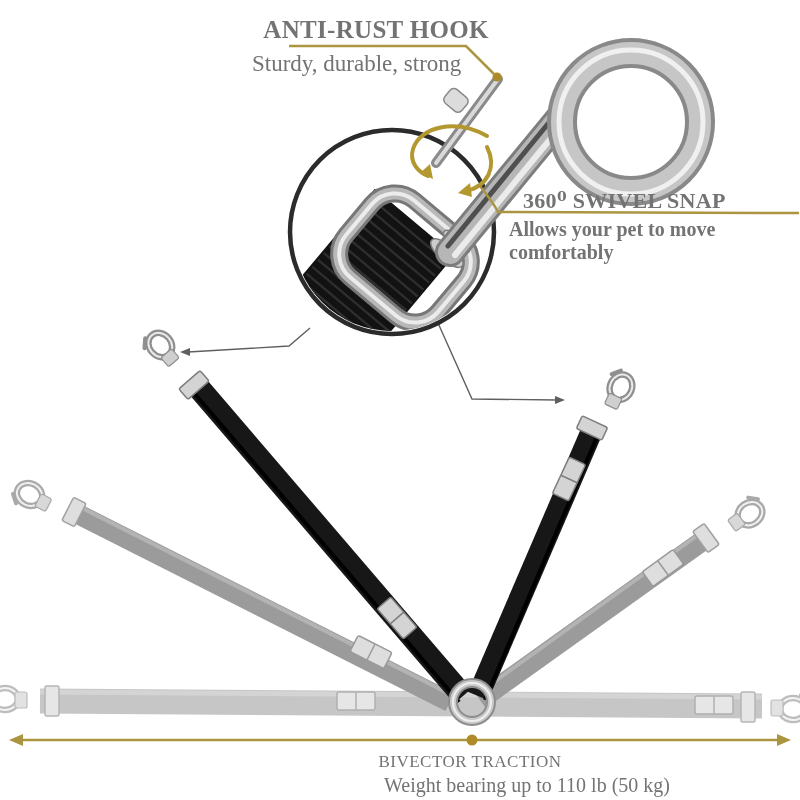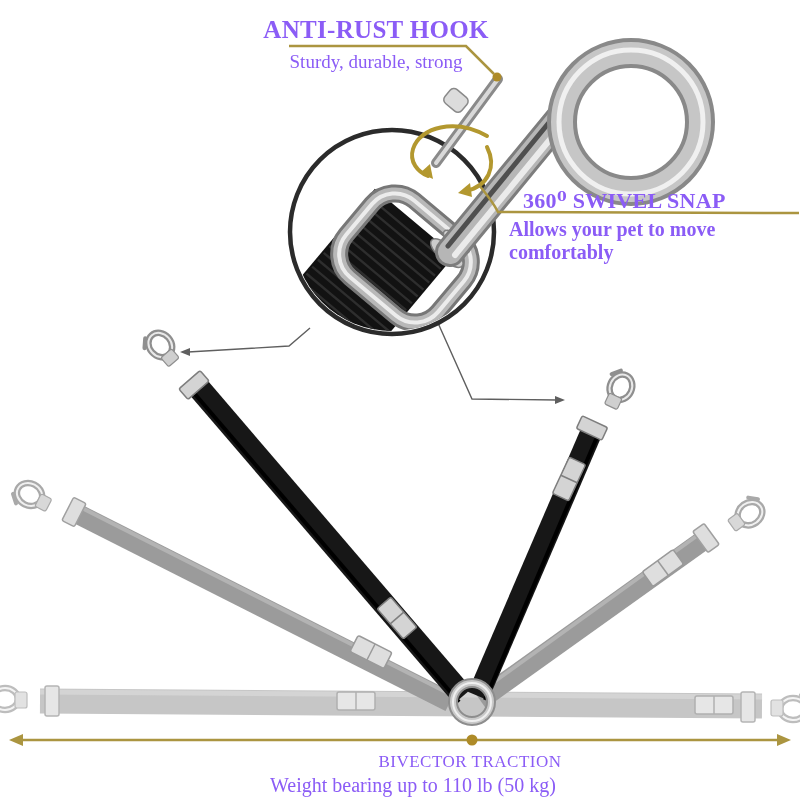--- a/index.html
+++ b/index.html
@@ -2,30 +2,30 @@
 <html><head>
 <meta charset="utf-8">
 <style>
   html,body{margin:0;padding:0;background:#e8e8e8;}
   .stage{
     position:relative;
     width:800px;height:800px;
     background:#ffffff;
     overflow:hidden;
     font-family:"Liberation Serif","DejaVu Serif",serif;
-    color:#8b5cf6;
+    color:#737373;
   }
   .stage svg{position:absolute;left:0;top:0;}
   .label{position:absolute;line-height:1.15;}
   .t-anti{left:258px;top:16px;width:236px;text-align:center;font-size:25px;font-weight:700;letter-spacing:.3px;}
-  .s-anti{left:252px;top:51px;width:248px;text-align:center;font-size:19px;}
+  .s-anti{left:252px;top:51px;width:248px;text-align:left;font-size:23px;}
   .t-swivel{left:523px;top:188px;font-size:22px;font-weight:700;letter-spacing:.3px;}
   .s-swivel{left:509px;top:218px;font-size:20px;font-weight:bold;}
   .t-biv{left:270px;top:752px;width:400px;text-align:center;font-size:17px;font-weight:400;letter-spacing:.5px;}
-  .s-biv{left:270px;top:774px;width:400px;text-align:left;font-size:20px;}
+  .s-biv{left:270px;top:774px;width:400px;text-align:right;font-size:20px;}
 </style>
 </head>
 <body>
 
 <div class="stage">
 
 <svg width="800" height="800" viewBox="0 0 800 800">
   <defs>
     <clipPath id="circleClip">
           <circle cx="392" cy="232" r="99"></circle>

